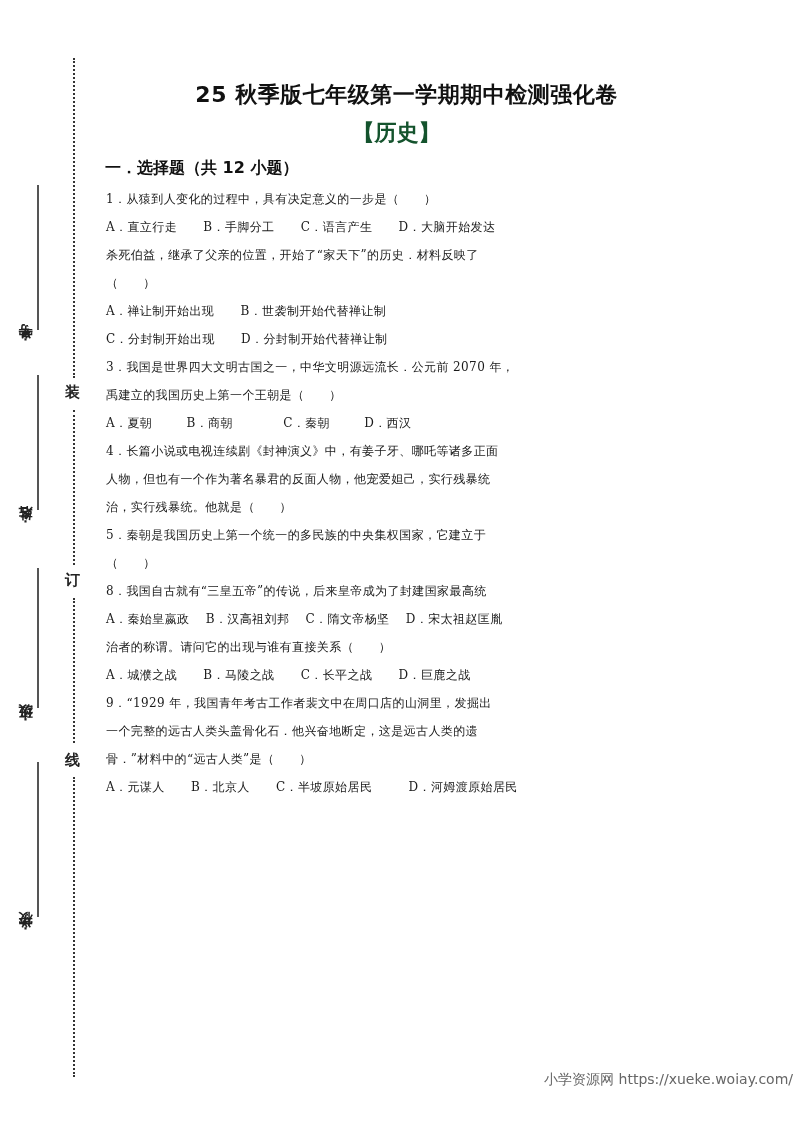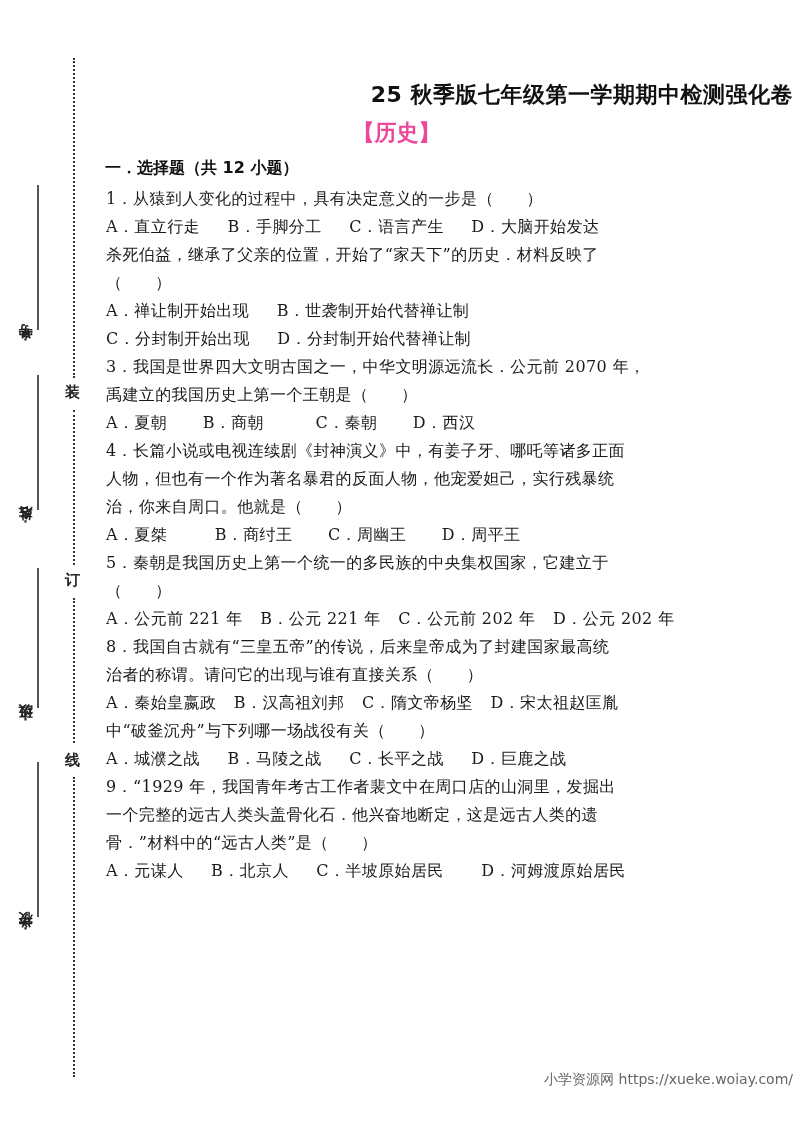--- a/index.html
+++ b/index.html
@@ -10,32 +10,32 @@
   .bind-solid { position: absolute; left: 37px; width: 1.6px; background: #555; }
   .bind-dots { position: absolute; left: 73px; width: 0; border-left: 2px dotted #333; }
   .bind-label { position: absolute; left: 16px; width: 26px; font-size: 14px;
                 writing-mode: vertical-rl; transform: rotate(180deg);
                 font-family: "DejaVu Sans", "Liberation Sans", sans-serif; font-weight: bold;
                 letter-spacing: 1px; color: #222; }
   .bind-char { position: absolute; left: 65px; width: 18px; font-size: 15px;
                font-family: "DejaVu Sans", "Liberation Sans", sans-serif; font-weight: bold; color: #222; }
 
   
-  .title { position: absolute; left: 0; right: 0; top: 80px; text-align: right;
+  .title { position: absolute; left: 0; right: 0; top: 80px; text-align: center;
            font-family: "DejaVu Sans", "Liberation Sans", sans-serif; font-weight: bold;
            font-size: 22px; letter-spacing: 0.5px; color: #111; padding-left: 20px; }
   .subtitle { position: absolute; left: 0; right: 0; top: 118px; text-align: center;
               font-family: "DejaVu Sans", "Liberation Sans", sans-serif; font-weight: bold;
-              font-size: 22px; color: #ec4899; }
+              font-size: 22px; color: #14532d; }
   .section { position: absolute; left: 105px; top: 158px; font-size: 16px;
              font-family: "DejaVu Sans", "Liberation Sans", sans-serif; font-weight: bold; color: #111; text-align: right; }
 
   
   .content { position: absolute; left: 106px; top: 185px; width: 590px; }
-  .line { height: 28px; line-height: 28px; font-size: 16px; white-space: nowrap;
+  .line { height: 28px; line-height: 28px; font-size: 12px; white-space: nowrap;
           letter-spacing: 0.4px; }
   .opt { display: inline-block; }
   .opt + .opt { margin-left: 22px; }
 
   .footer { position: absolute; left: 0; right: 0; top: 1071px; text-align: right;
             font-family: "DejaVu Sans", "Liberation Sans", sans-serif; font-size: 14px; color: #666; }
 </style>
 </head>
 <body>
 
@@ -97,53 +97,40 @@
       <span class="opt">A．夏朝</span>
       <span class="opt" style="margin-left:30px">B．商朝</span>
       <span class="opt" style="margin-left:46px">C．秦朝</span>
       <span class="opt" style="margin-left:30px">D．西汉</span>
     </div>
   </div>
 
   <div>
     <div class="line">4．长篇小说或电视连续剧《封神演义》中，有姜子牙、哪吒等诸多正面</div>
     <div class="line">人物，但也有一个作为著名暴君的反面人物，他宠爱妲己，实行残暴统</div>
-    <div class="line">治，你来自周口。他就是（　　）</div>
-    <div class="line">
-      <span class="opt">A．夏桀</span>
-      <span class="opt" style="margin-left:42px">B．商纣王</span>
-      <span class="opt" style="margin-left:30px">C．周幽王</span>
-      <span class="opt" style="margin-left:30px">D．周平王</span>
-    </div>
+    <div class="line">治，实行残暴统。他就是（　　）</div>
   </div>
 
   <div>
     <div class="line">5．秦朝是我国历史上第一个统一的多民族的中央集权国家，它建立于</div>
     <div class="line">（　　）</div>
-    <div class="line">
-      <span class="opt">A．公元前 221 年</span>
-      <span class="opt" style="margin-left:12px">B．公元 221 年</span>
-      <span class="opt" style="margin-left:12px">C．公元前 202 年</span>
-      <span class="opt" style="margin-left:12px">D．公元 202 年</span>
-    </div>
   </div>
 
   <div>
     <div class="line">8．我国自古就有“三皇五帝”的传说，后来皇帝成为了封建国家最高统</div>
-    <div class="line">治者的称谓。请问它的出现与谁有直接关系（　　）</div>
     <div class="line">
       <span class="opt">A．秦始皇嬴政</span>
       <span class="opt" style="margin-left:12px">B．汉高祖刘邦</span>
       <span class="opt" style="margin-left:12px">C．隋文帝杨坚</span>
       <span class="opt" style="margin-left:12px">D．宋太祖赵匡胤</span>
     </div>
+    <div class="line">治者的称谓。请问它的出现与谁有直接关系（　　）</div>
   </div>
 
   <div>
-    <div class="line">中“破釜沉舟”与下列哪一场战役有关（　　）</div>
     <div class="line">
       <span class="opt">A．城濮之战</span>
       <span class="opt">B．马陵之战</span>
       <span class="opt">C．长平之战</span>
       <span class="opt">D．巨鹿之战</span>
     </div>
   </div>
 
 
   <div>

